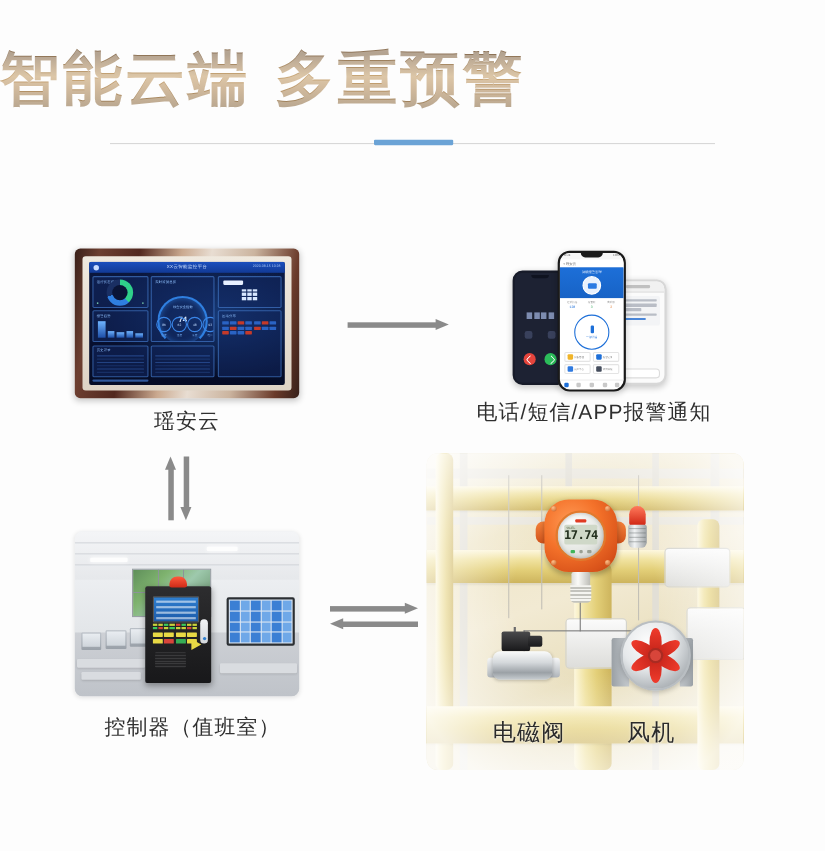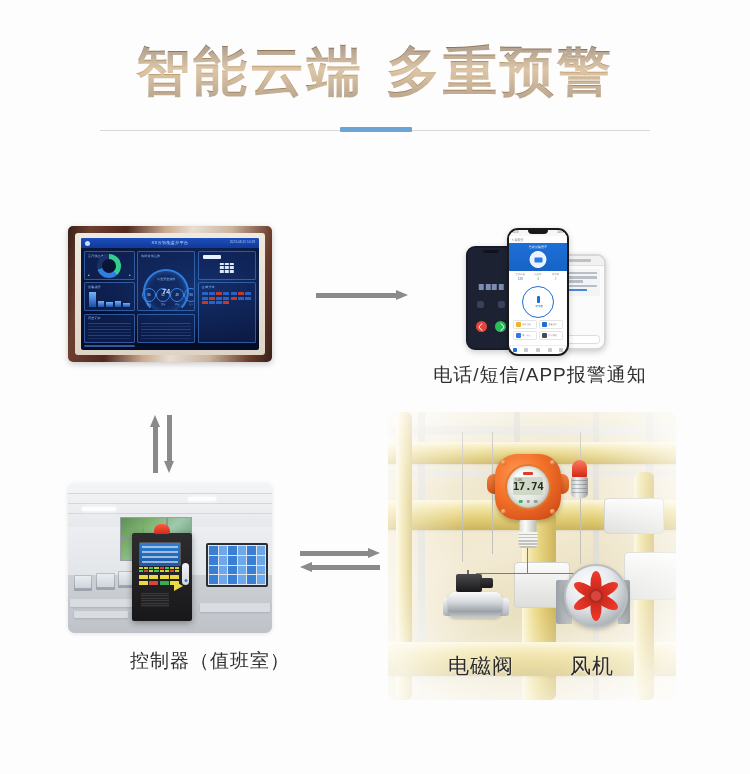--- a/index.html
+++ b/index.html
@@ -6,21 +6,21 @@
   body{
     width:750px;height:774px;
     background:#fdfdfd;
     font-family:"Liberation Sans","DejaVu Sans",sans-serif;
     overflow:hidden;position:relative;
   }
   .page{position:relative;width:750px;height:774px;}
 
   
   .title{
-    position:absolute;left:0;top:36px;width:750px;text-align:center;
+    position:absolute;left:0;top:36px;width:750px;
     font-size:54px;font-weight:bold;letter-spacing:3px;
     background:linear-gradient(180deg,#9c8468 0%,#8c7256 18%,#caa878 46%,#b79468 62%,#7e6648 100%);
     -webkit-background-clip:text;background-clip:text;color:transparent;
     -webkit-text-fill-color:transparent;
     text-shadow:0 1px 0 rgba(255,255,255,.35);
   }
   .title .gap{display:inline-block;width:22px;}
 
   .divider{
     position:absolute;left:100px;top:130px;width:550px;height:1px;
@@ -752,20 +752,21 @@
                 <i></i>
                 <i></i>
                 <i></i>
             </div>
           </div>
 
         </div>
       </div>
     </div>
   </div>
+  <div class="caption" style="left:70px;top:370px;width:200px;">瑶安云</div>
 
   <div class="arrow-r" style="left:316px;top:290px;width:92px;">
     <span class="shaft"></span>
     <span class="head"></span>
   </div>
 
   <div class="phones">
 
     <div class="ph ph-left">
       <span class="notch"></span>
@@ -946,21 +947,21 @@
         <i></i>
           <i class="r"></i>
           <i class="g"></i>
           <i></i>
       </div>
       <span class="ctrl-arrow"></span>
       <span class="ctrl-handle"></span>
       <span class="ctrl-vent"></span>
     </div>
   </div>
-  <div class="caption" style="left:60px;top:648px;width:230px;text-align:right;">控制器（值班室）</div>
+  <div class="caption" style="left:60px;top:648px;width:230px;">控制器（值班室）</div>
 
   <div class="arrow-r" style="left:300px;top:548px;width:80px;">
     <span class="shaft"></span>
     <span class="head"></span>
   </div>
   <div class="arrow-l" style="left:300px;top:562px;width:80px;">
     <span class="head"></span>
     <span class="shaft"></span>
   </div>
 

